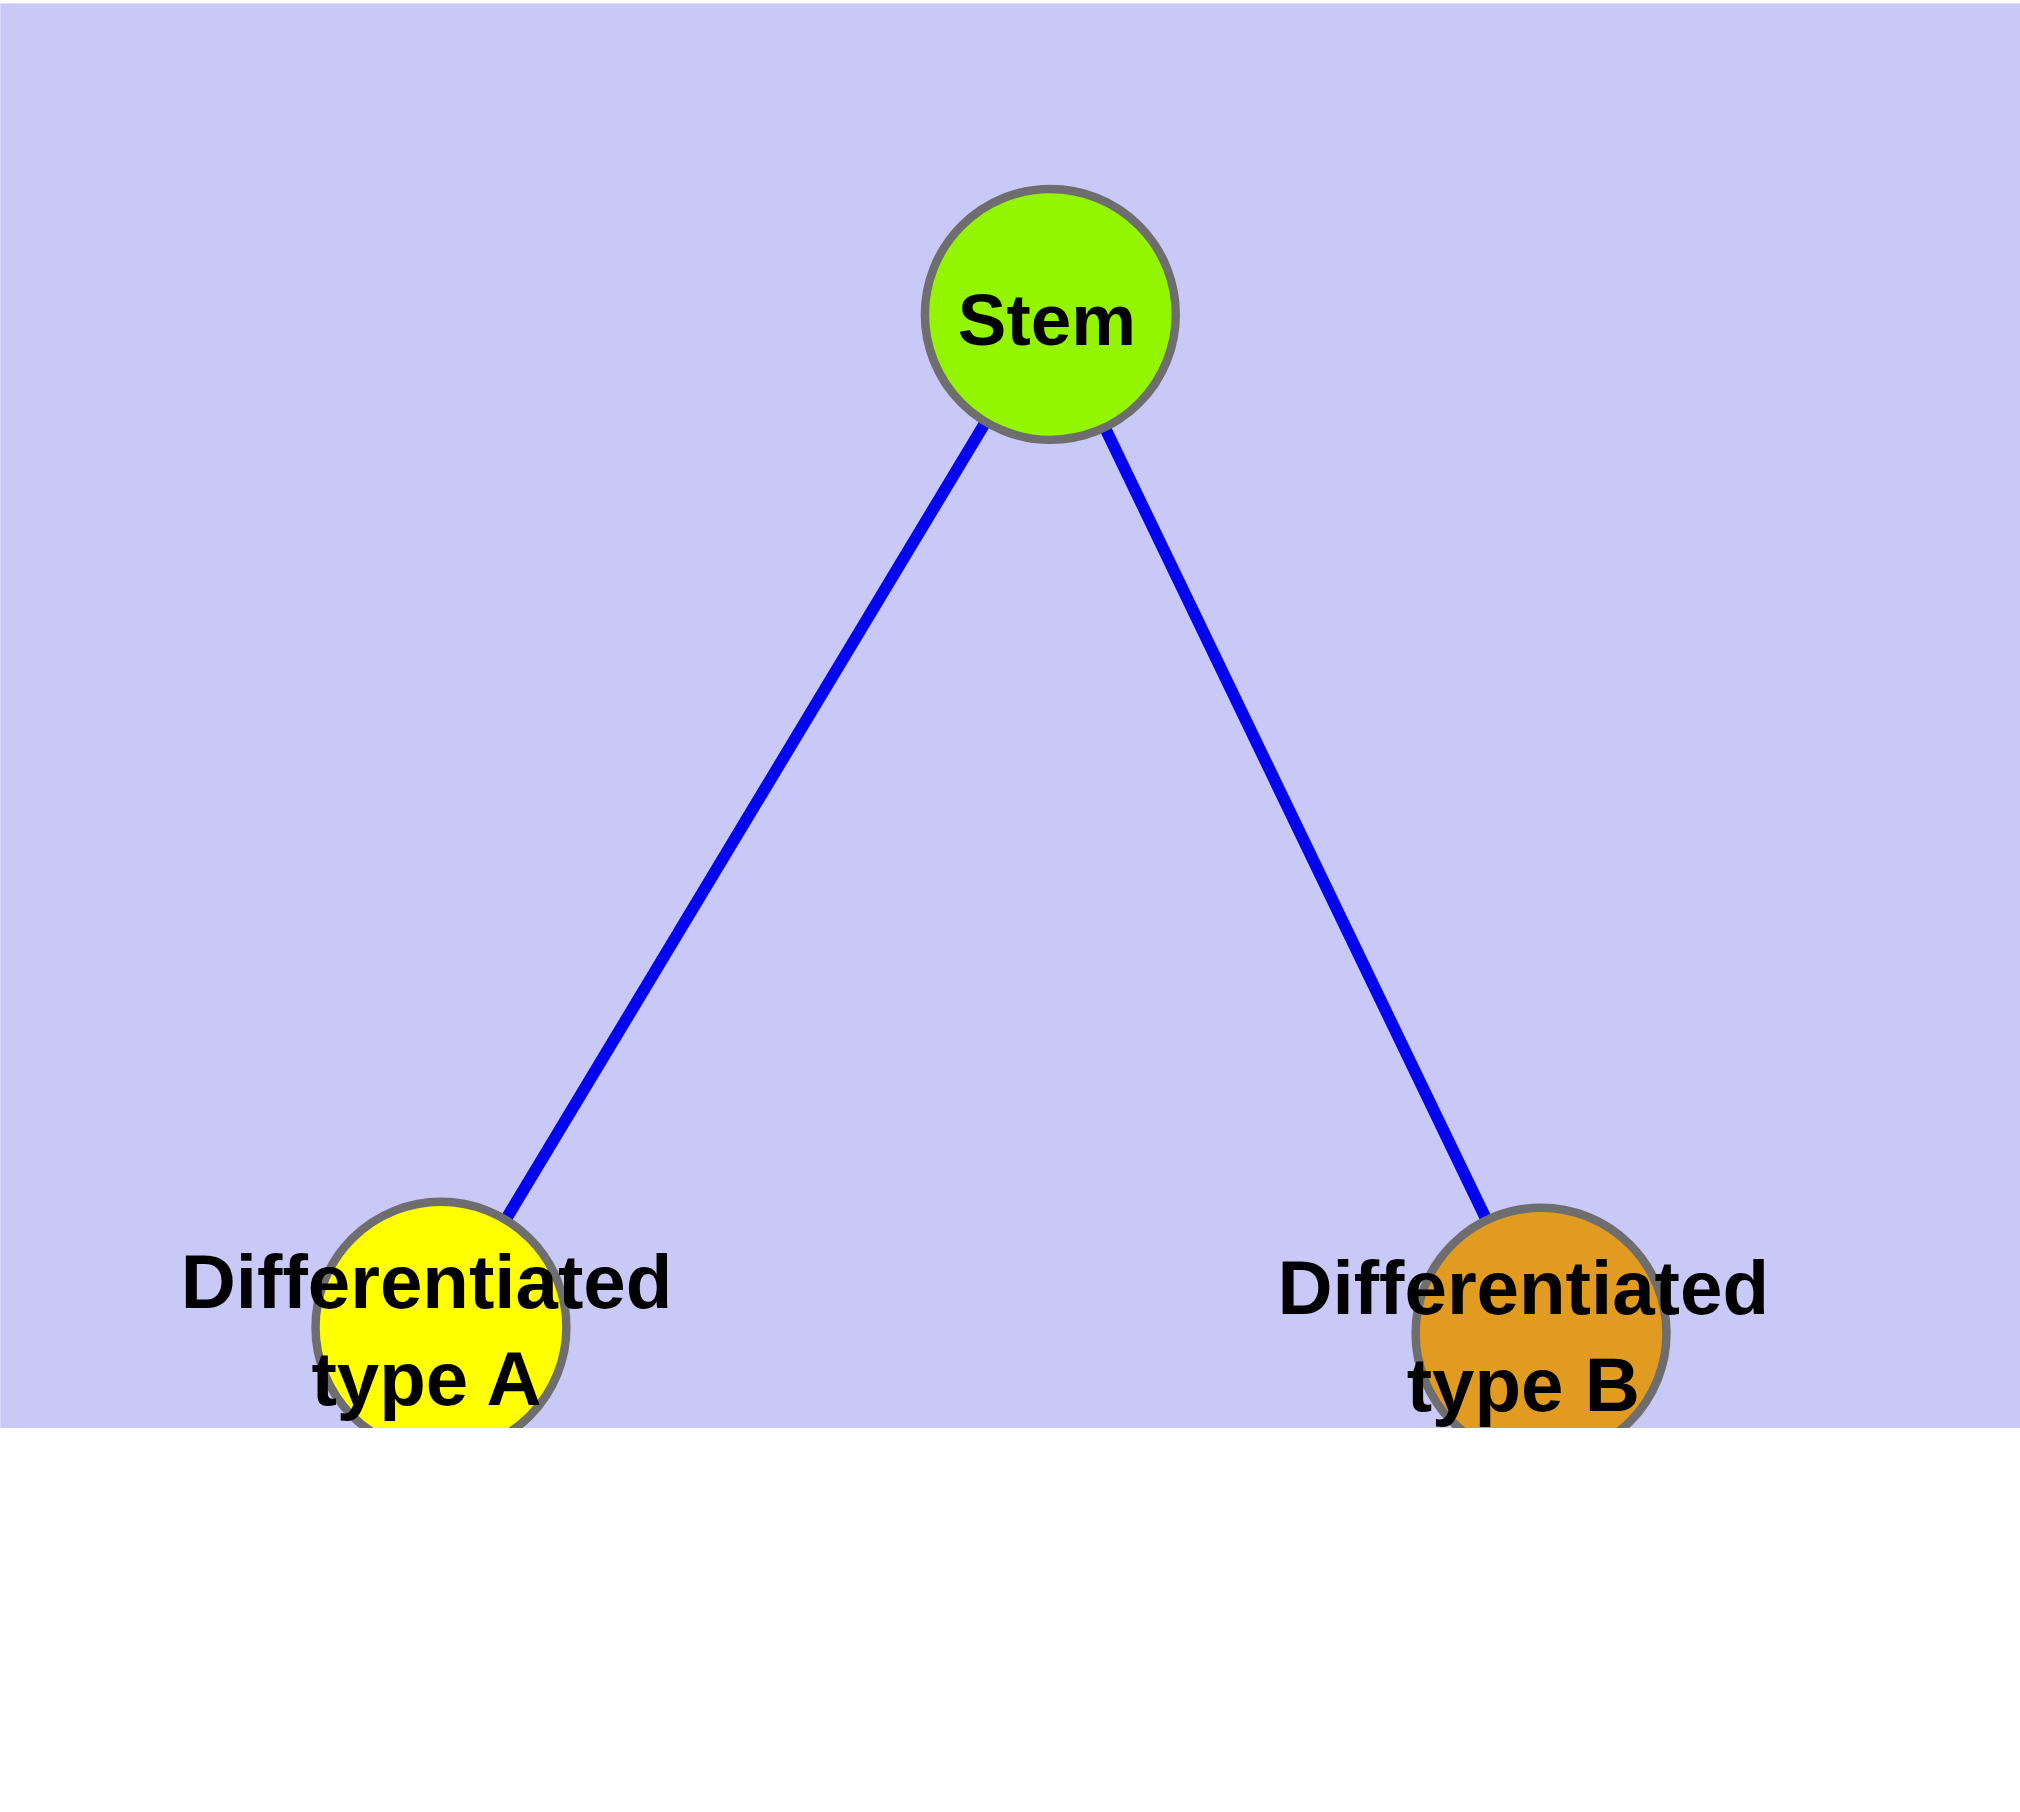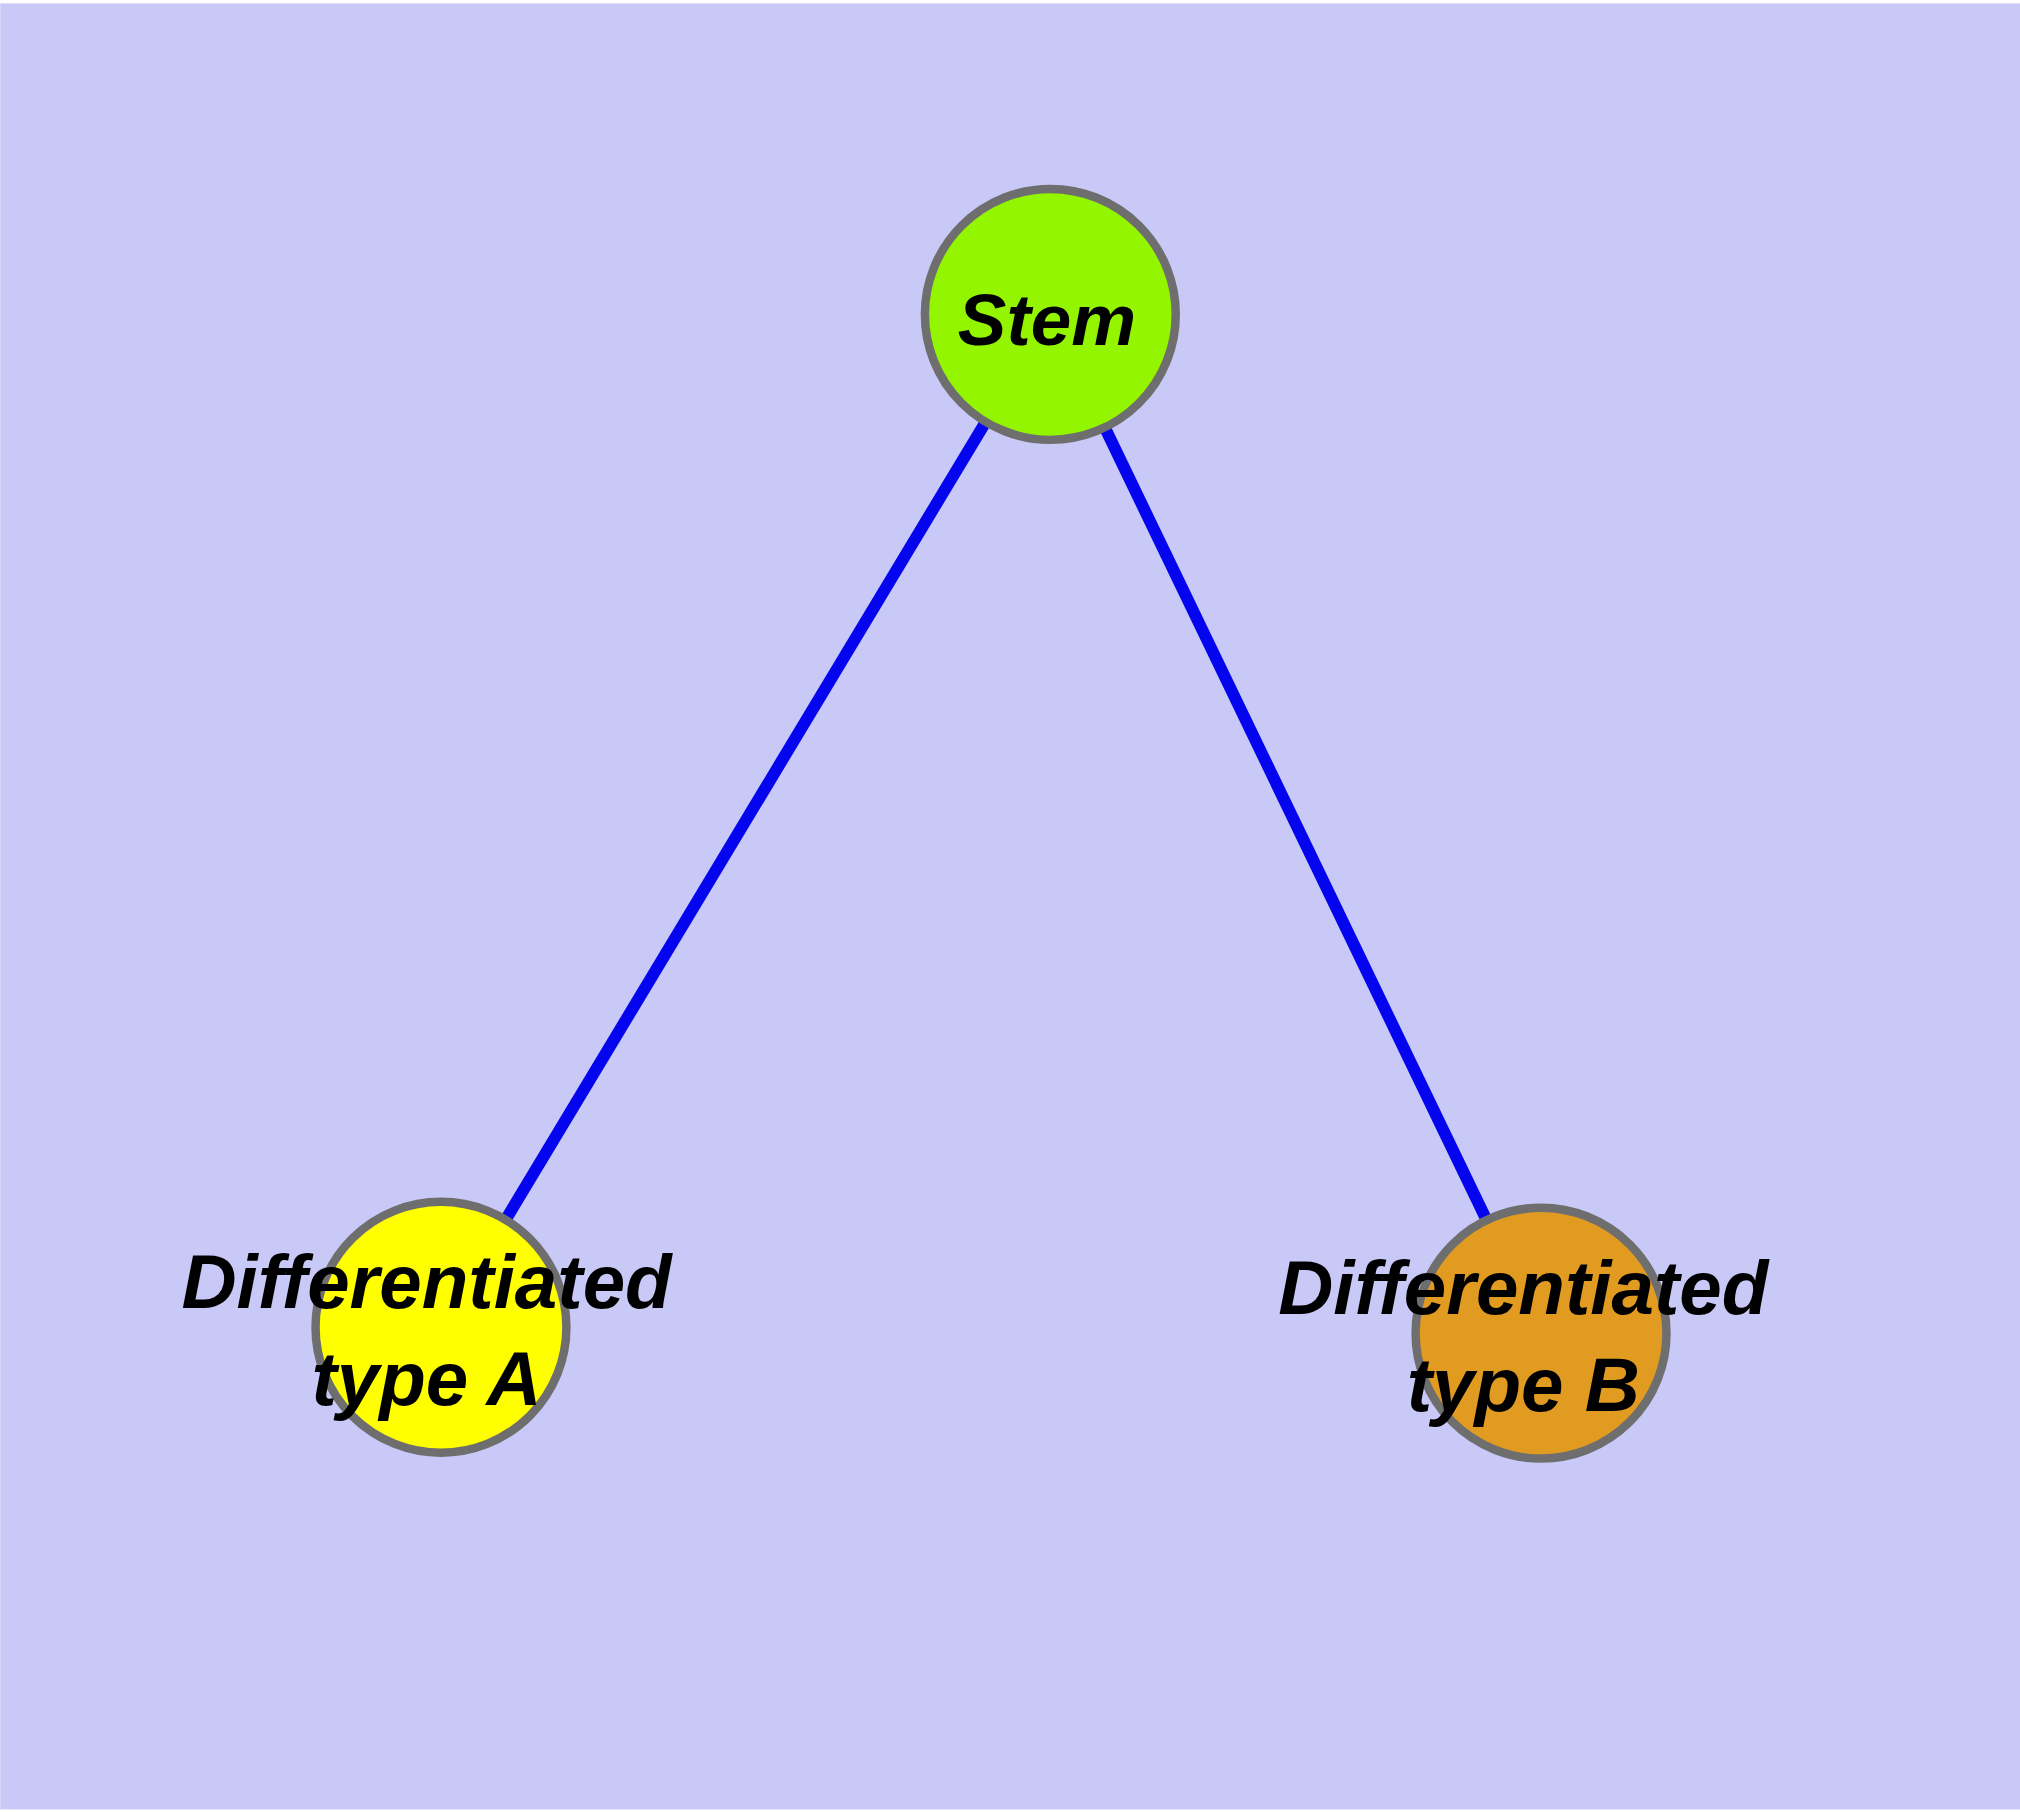--- a/index.html
+++ b/index.html
@@ -2,23 +2,22 @@
 <html style="font-size:13.6px"><head>
 <meta charset="utf-8">
 <style>
   html, body {
     margin: 0;
     padding: 0;
     background: #ffffff;
   }
   .canvas-wrap {
     width: 2021px;
-    height: 1812px;
+    height: 1428px;
     position: relative;
-    font-style: italic;
   }
   svg {
     display: block;
     width: 2021px;
     height: 1812px;
   }
   text {
     font-family: "Liberation Sans", sans-serif;
     font-weight: bold;
   }

